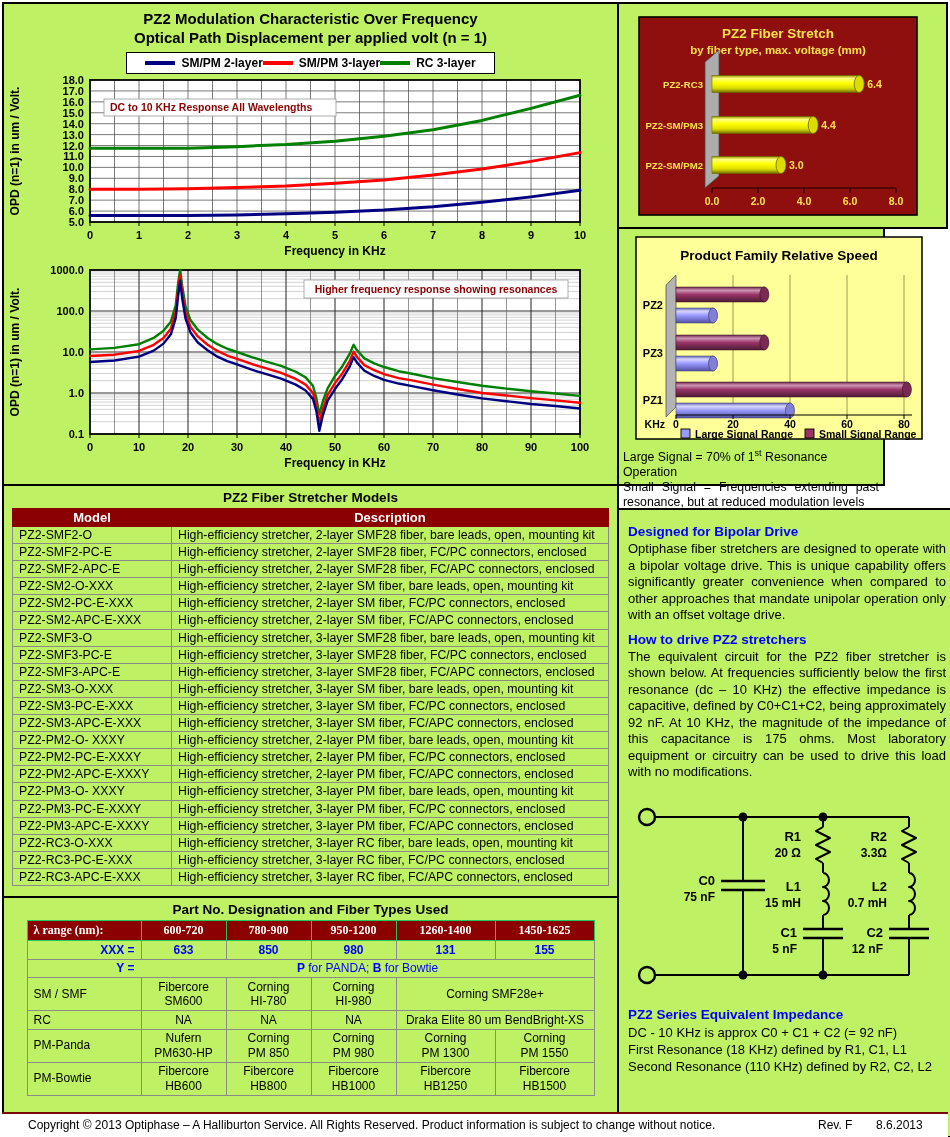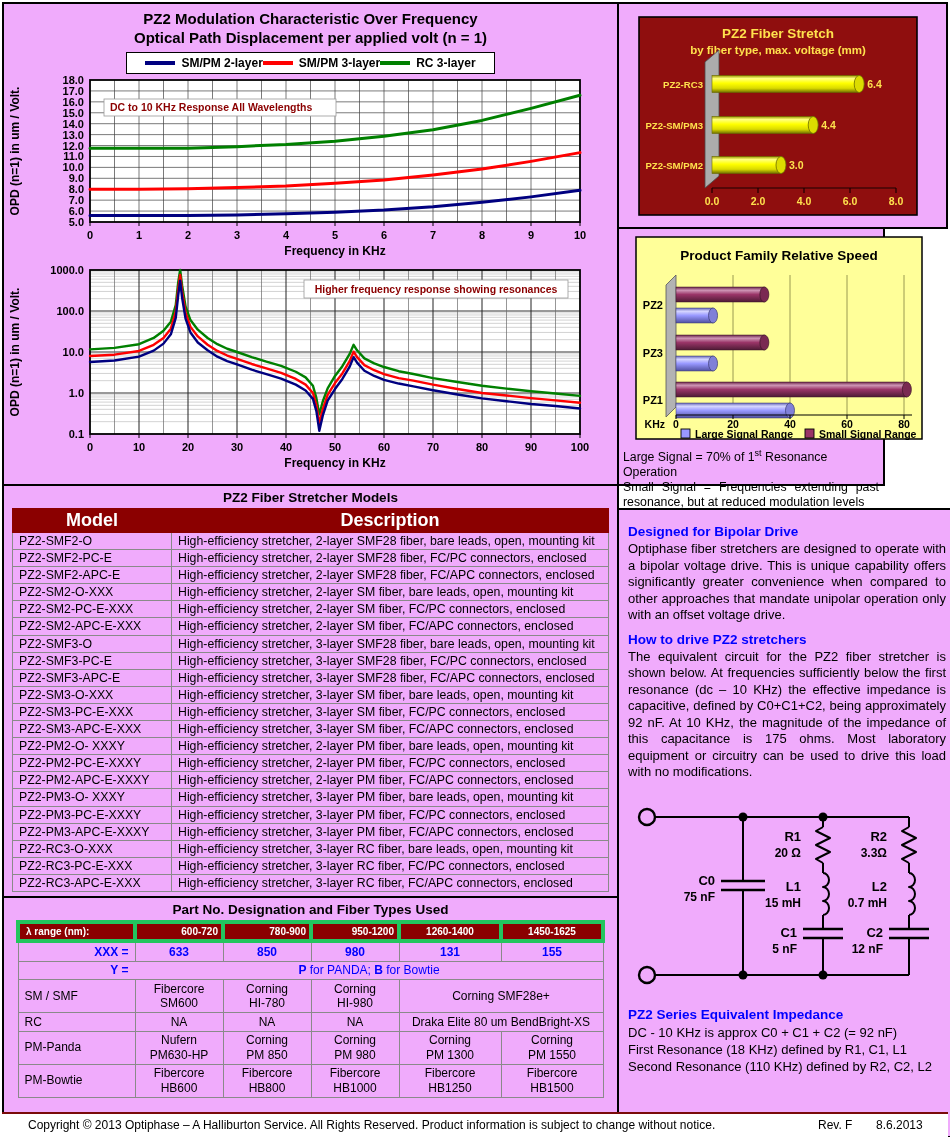--- a/index.html
+++ b/index.html
@@ -1,17 +1,17 @@
 <!DOCTYPE html>
 <html><head>
 <meta charset="utf-8">
 <style>
   html,body{margin:0;padding:0;background:#e8e8e8;}
   #page{position:relative;width:950px;height:1137px;background:#fff;font-family:"Liberation Sans",sans-serif;color:#000;overflow:hidden;}
-  .panel{position:absolute;border:2px solid #000;background:#f0abfc;box-sizing:border-box;}
+  .panel{position:absolute;border:2px solid #000;background:#bef264;box-sizing:border-box;}
   #panel-charts{left:2px;top:2px;width:617px;height:484px;}
   #panel-stretch{left:617px;top:2px;width:331px;height:227px;}
   #panel-speed{left:617px;top:227px;width:268px;height:259px;}
   #panel-models{left:2px;top:484px;width:617px;height:414px;}
   #panel-partno{left:2px;top:896px;width:617px;height:218px;}
   #panel-drive{left:617px;top:508px;width:340px;height:630px;}
   #footer{position:absolute;left:2px;top:1112px;width:946px;height:23px;border-top:2px solid #7A0A0A;background:#fff;}
   #footer span{position:absolute;top:4px;font-size:12px;}
   #footer .c{left:26px;} #footer .r{left:816px;} #footer .d{left:874px;}
 
@@ -25,30 +25,30 @@
   .tick{font-size:11px;font-weight:bold;fill:#000;}
   .axlabel{font-size:12px;font-weight:bold;fill:#000;}
   .annot{font-size:10.5px;font-weight:bold;fill:#8B0000;}
 
   .speed-notes{margin:1px 4px 0 4px;font-size:12.3px;line-height:15px;}
   .speed-notes sup{font-size:9px;}
   .speed-notes .jt{text-align:justify;}
 
   .tbl-title{text-align:center;font-weight:bold;font-size:13.5px;margin-top:4px;}
   #models-table{border-collapse:collapse;margin:3px auto 0;}
-  #models-table th{background:#8B0000;color:#fff;font-size:18px;font-weight:bold;padding:1px 4px;border:1px solid #8B0000;}
+  #models-table th{background:#8B0000;color:#fff;font-size:13px;font-weight:bold;padding:1px 4px;border:1px solid #8B0000;}
   #models-table td{border:1px solid #8a8a8a;font-size:12.3px;padding:0 6px;white-space:nowrap;line-height:16.1px;}
   #models-table td.model-col{width:146px;}
   #models-table td.desc-col{width:424px;}
 
   #partno-table{border-collapse:collapse;margin:3px auto 0;}
-  #partno-table th{background:#8B0000;color:#fff;font-size:10px;font-weight:bold;padding:2px 3px;border:4px solid #22c55e;}
+  #partno-table th{background:#8B0000;color:#fff;font-size:12px;font-weight:bold;padding:2px 3px;border:1px solid #22c55e;font-family:Liberation Serif, serif;}
   #partno-table th.lam{text-align:left;padding-left:6px;width:104px;}
   #partno-table td{border:1px solid #8a8a8a;font-size:12px;text-align:center;white-space:pre-line;line-height:14.5px;padding:1.5px 3px;}
-  #partno-table .w1{width:104px;} .w2{width:78px;text-align:right;} .w3{width:92px;}
+  #partno-table .w1{width:104px;} .w2{width:78px;} .w3{width:92px;}
   #partno-table td.lbl{text-align:left;padding-left:6px;}
   #partno-table .blue{color:#0000FF;font-weight:bold;}
   #partno-table td.xxxlbl{text-align:right;color:#0000FF;font-weight:bold;padding-right:6px;}
   #partno-table td.noR{border-right:1px solid transparent;}
   #partno-table td.noL{border-left:1px solid transparent;text-align:center;color:#0000FF;}
   #partno-table td.noL b{font-weight:bold;}
 
   #panel-drive{padding:8px 9px;}
   .sec-h{color:#0000FF;font-weight:bold;font-size:13.5px;margin:6px 0 2px 0;}
   .sec-p{font-size:13px;line-height:16.5px;text-align:justify;margin:0 0 8px 0;}

